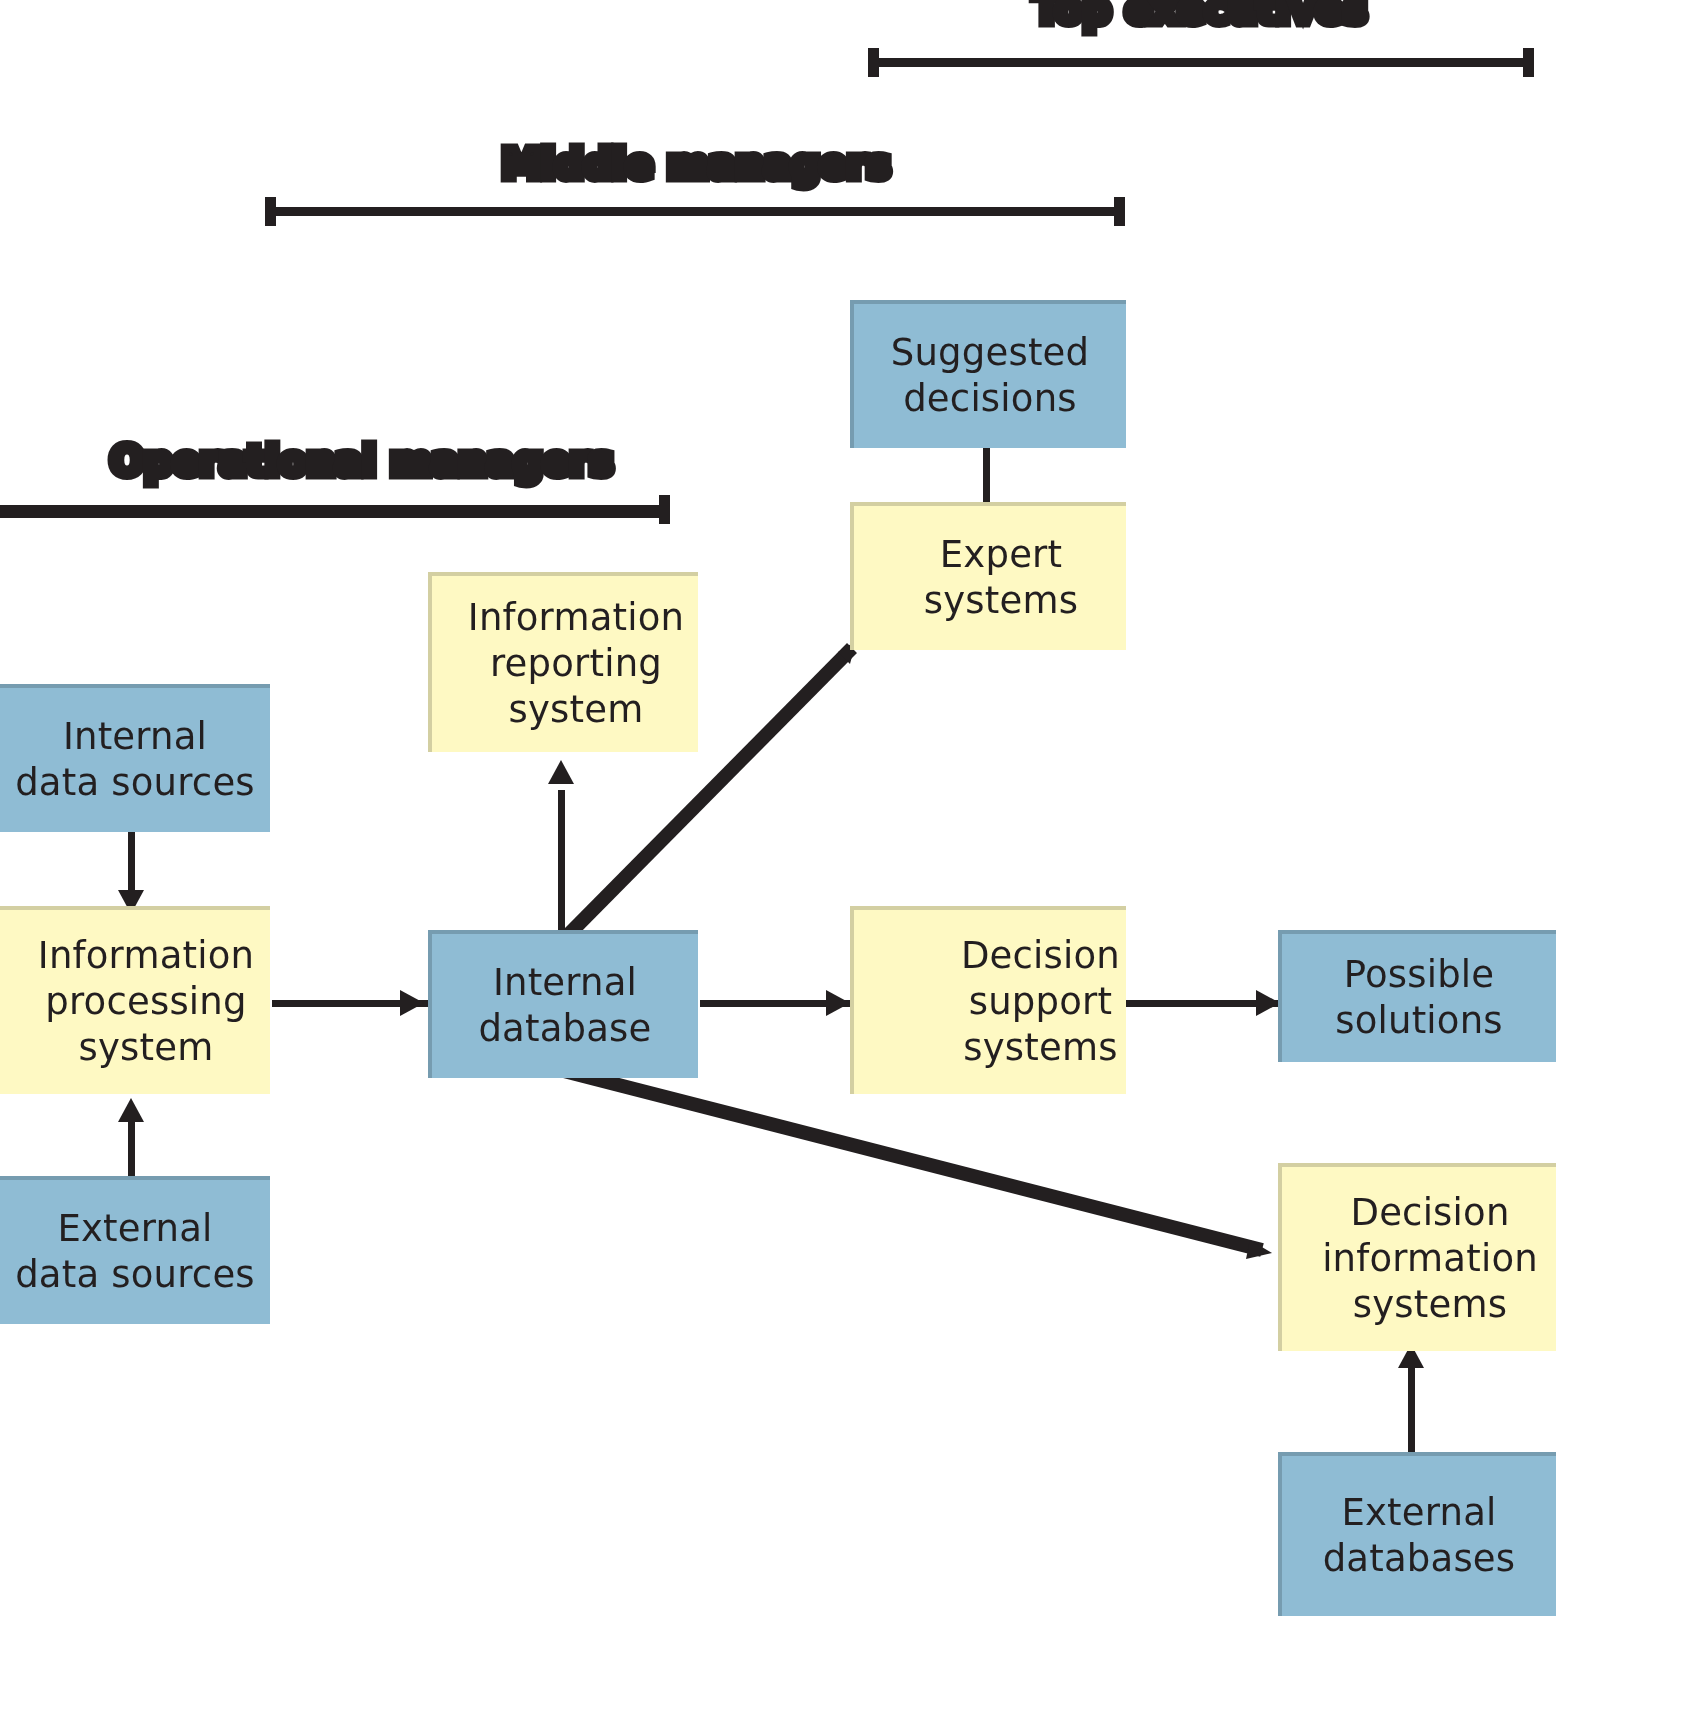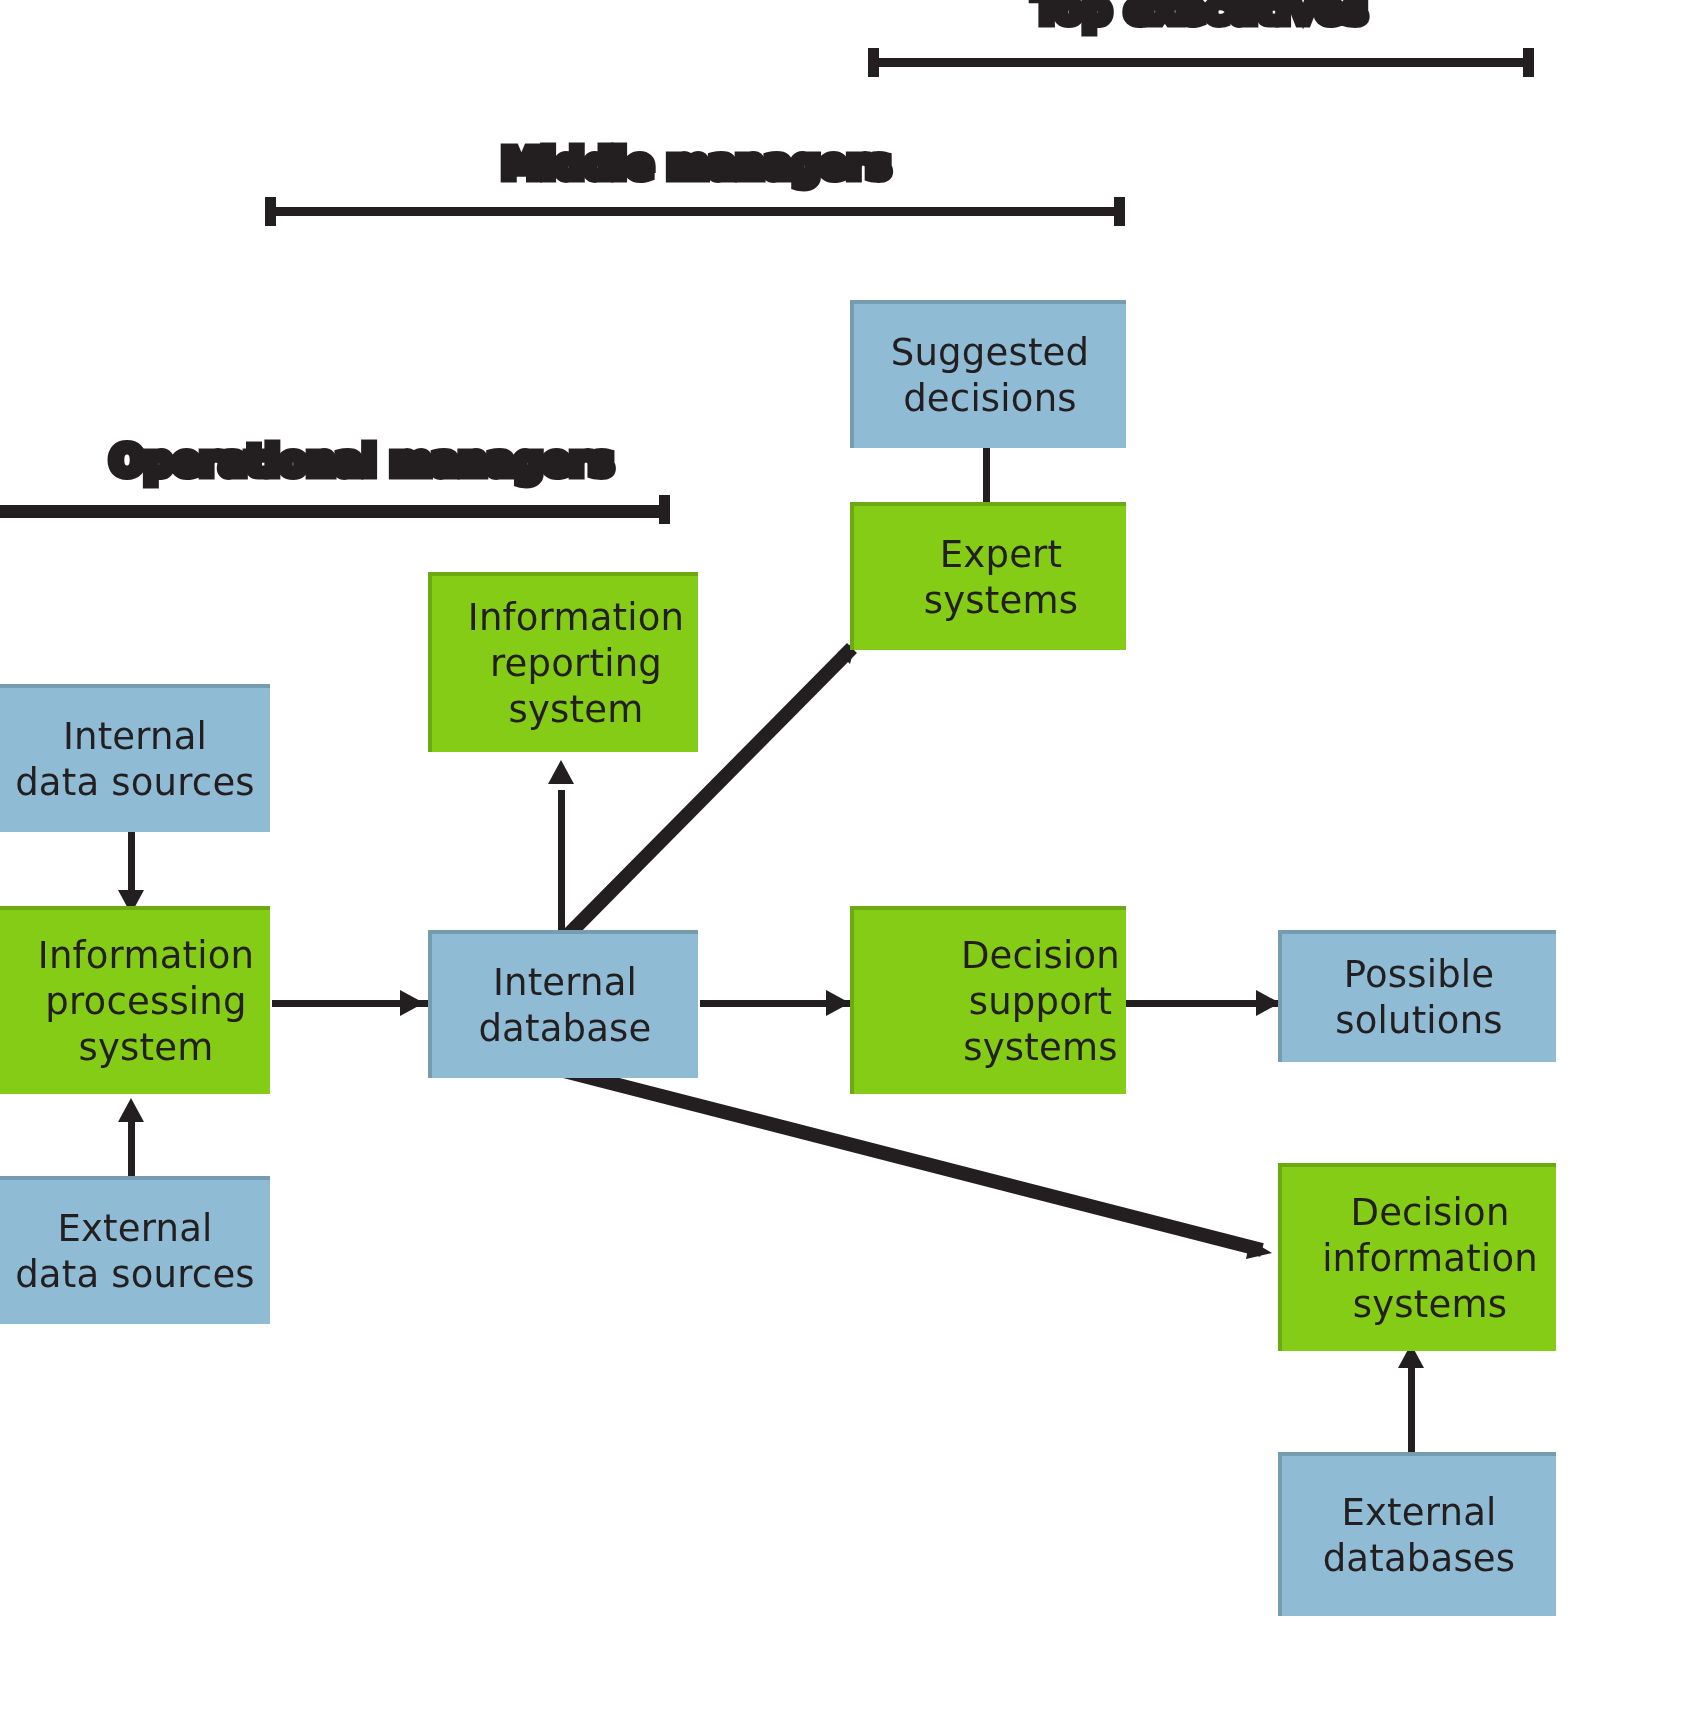--- a/index.html
+++ b/index.html
@@ -29,21 +29,21 @@
     color: #231f20;
     font-size: 37px;
     line-height: 1.24;
     letter-spacing: 0.2px;
     padding: 4px 6px;
     border-left: 4px solid rgba(0,0,0,0.17);
     border-top: 4px solid rgba(0,0,0,0.17);
   }
   .node span { display: block; }
   .node.blue  { background: #8fbcd4; }
-  .node.peach { background: #84cc16; padding-left: 28px; }
+  .node.peach { background: #fef9c3; padding-left: 28px; }
 
   
   .conn {
     position: absolute;
     background: #231f20;
   }
   .conn.h { height: 7px; }
   .conn.v { width: 7px; }
 
   .arrowhead {

